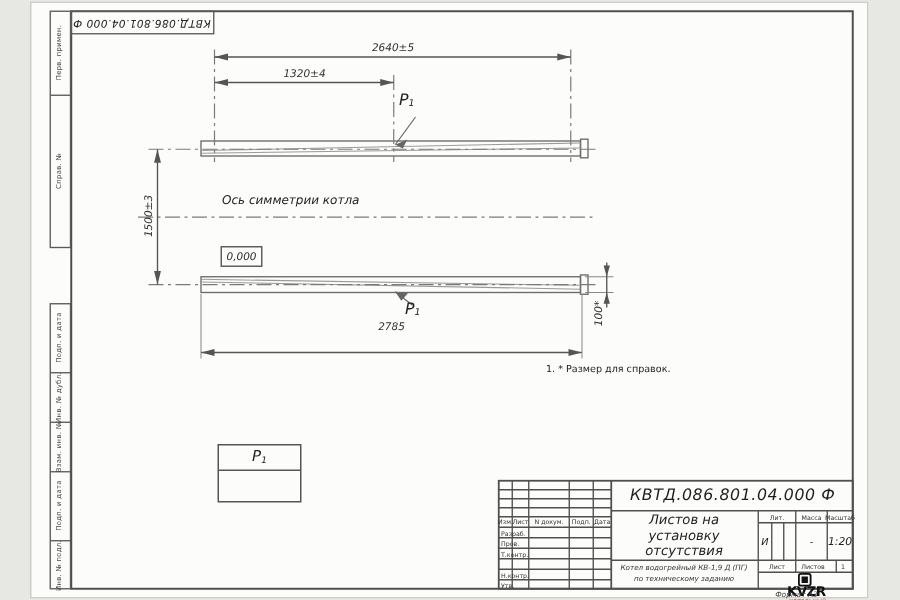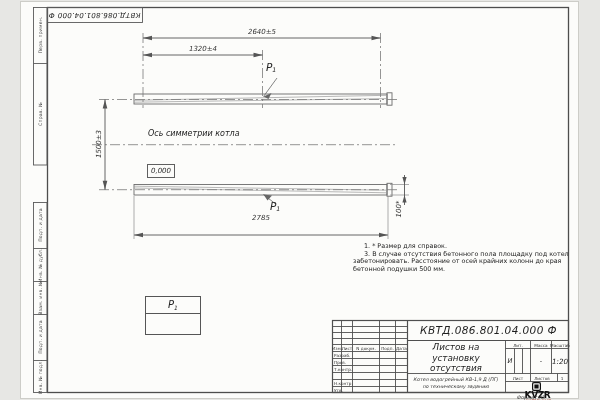--- a/index.html
+++ b/index.html
@@ -190,21 +190,20 @@
 <div class="elevbox">0,000</div>
 
 <div id="load-table">
   <div class="row1">
     <span>P</span><span class="sub">1</span>
   </div>
 </div>
 
 <div id="notes">
   <p>1. * Размер для справок.</p>
-  <p>3. В случае отсутствия бетонного пола площадку под котел забетонировать. Расстояние от осей крайних колонн до края бетонной подушки 500 мм.</p>
 </div>
 
 <div id="doc-number">КВТД.086.801.04.000  Ф</div>
 
 <div class="t tb c" style="left:337px;top:348px;">Изм.</div>
 <div class="t tb c" style="left:347px;top:348px;">Лист</div>
 <div class="t tb c" style="left:366px;top:348px;">N докум.</div>
 <div class="t tb c" style="left:387.5px;top:348px;">Подп.</div>
 <div class="t tb c" style="left:401.5px;top:348px;">Дата</div>
 

